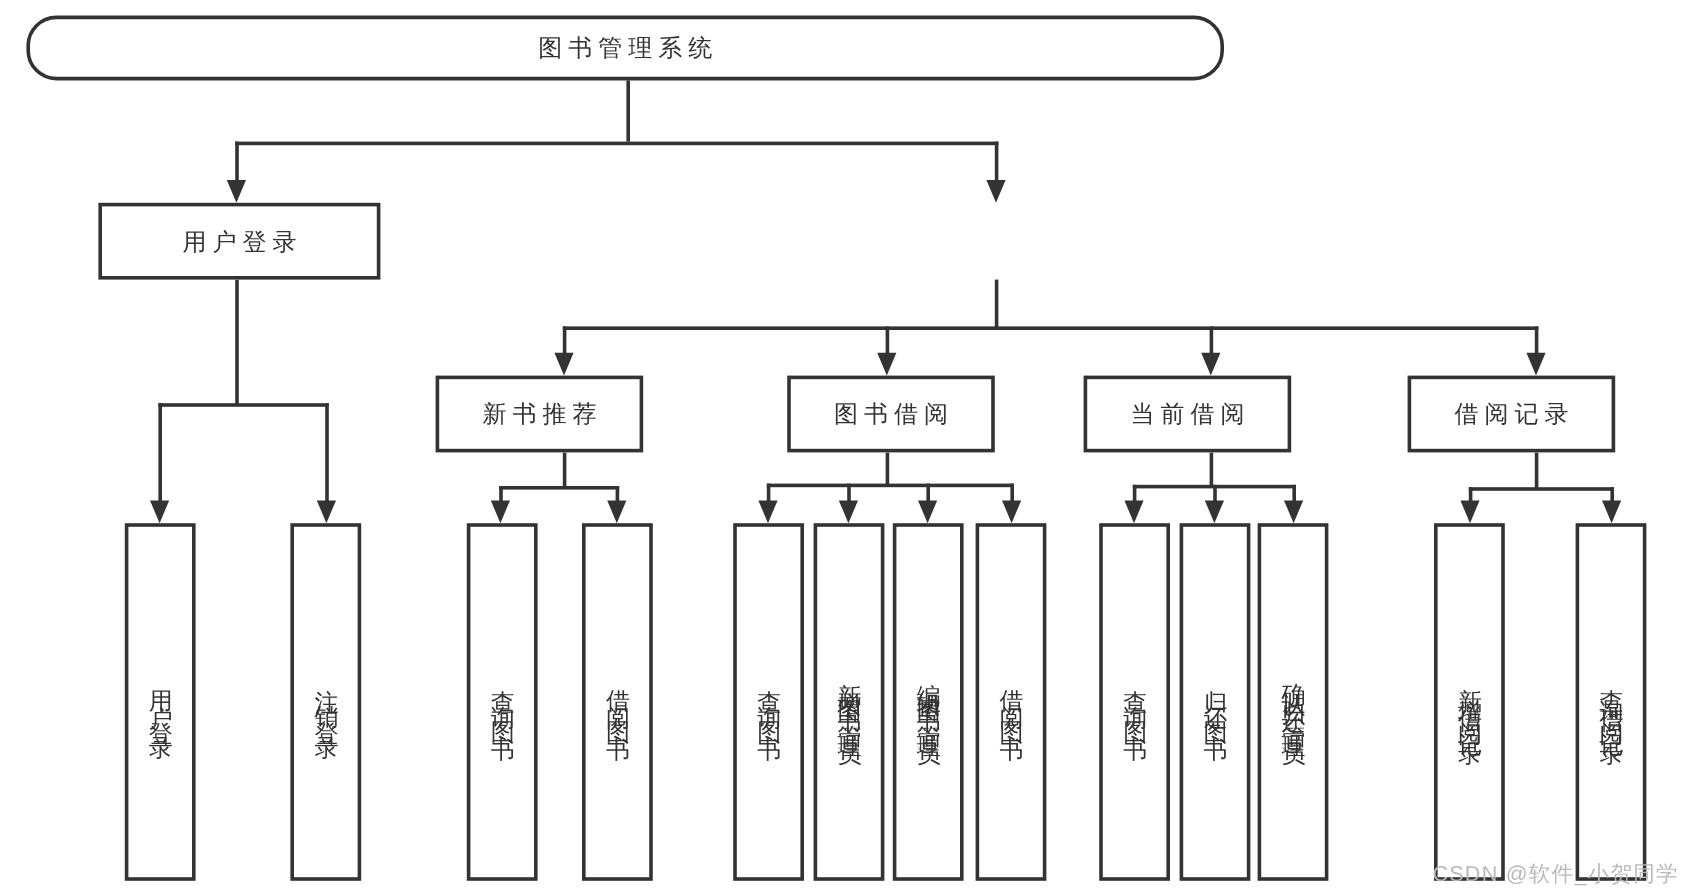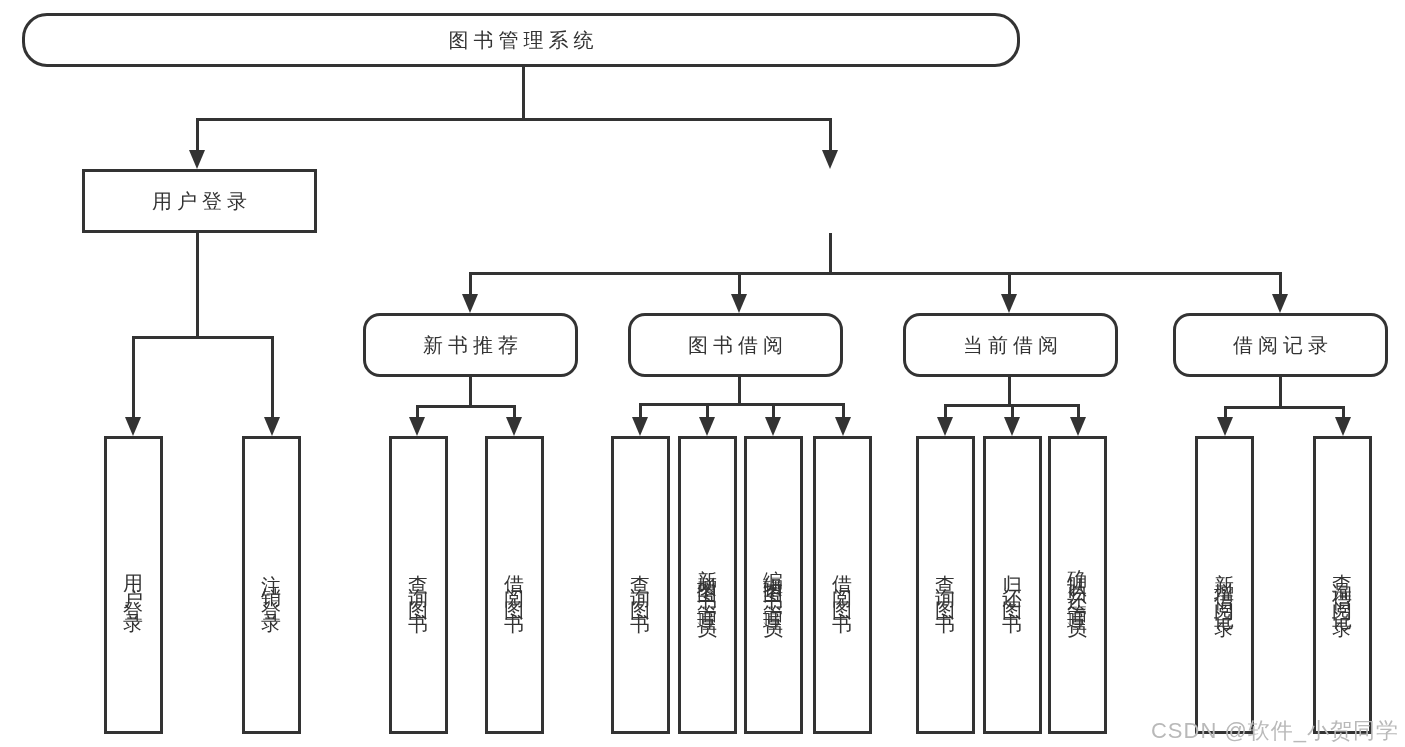--- a/index.html
+++ b/index.html
@@ -7,36 +7,36 @@
     position:relative;width:1405px;height:747px;background:#ffffff;overflow:hidden;
     font-family:"Liberation Sans",sans-serif;
   }
   .box{
     position:absolute;border:3px solid #333333;background:#ffffff;
     display:flex;align-items:center;justify-content:center;box-sizing:border-box;
   }
   .label{font-size:20px;color:#333333;letter-spacing:5px;white-space:nowrap;text-indent:5px;}
   .root-box{left:22px;top:13px;width:998px;height:54px;border-radius:25px;}
   .l2-box{top:169px;width:235px;height:64px;}
-  .l3-box{top:313px;width:215px;height:64px;border-radius:17px;}
+  .l3-box{top:313px;width:173px;height:64px;}
   .leaf{position:absolute;top:436px;width:59px;height:298px;border:3px solid #333333;
         background:#ffffff;display:flex;align-items:center;justify-content:center;box-sizing:border-box;}
   .vtext{writing-mode:vertical-rl;text-orientation:mixed;font-size:20px;color:#333333;line-height:1;}
   .vs-wide{letter-spacing:13px;}
   .vs-mid{letter-spacing:9px;}
   .vs-tight{letter-spacing:7px;}
   .hline{position:absolute;height:3px;background:#333333;}
   .vline{position:absolute;width:3px;background:#333333;}
   .arrow{
     position:absolute;width:0;height:0;margin-left:-8px;
     border-left:8px solid transparent;border-right:8px solid transparent;
     border-top:19px solid #333333;
   }
   .watermark{
-    position:absolute;top:716px;right:6px;font-size:22px;letter-spacing:1px;
+    position:absolute;top:716px;right:6px;font-size:18px;letter-spacing:1px;
     color:#b9b9b9;white-space:nowrap;
   }
 </style>
 </head>
 <body>
 
 <div class="canvas">
 
   <div class="vline" style="left:522px;top:67px;height:51px;"></div>
   <div class="hline" style="left:196px;top:118px;width:636px;"></div>
@@ -102,21 +102,21 @@
     <span class="label">图书管理系统</span>
   </div>
 
   <div class="box l2-box" style="left:82px;">
     <span class="label">用户登录</span>
   </div>
 
   <div class="box l3-box" style="left:363px;">
     <span class="label">新书推荐</span>
   </div>
-  <div class="box l3-box" style="left:628px;">
+  <div class="box l3-box" style="left:656px;">
     <span class="label">图书借阅</span>
   </div>
   <div class="box l3-box" style="left:903px;">
     <span class="label">当前借阅</span>
   </div>
   <div class="box l3-box" style="left:1173px;">
     <span class="label">借阅记录</span>
   </div>
 
   <div class="leaf" style="left:104px;">

